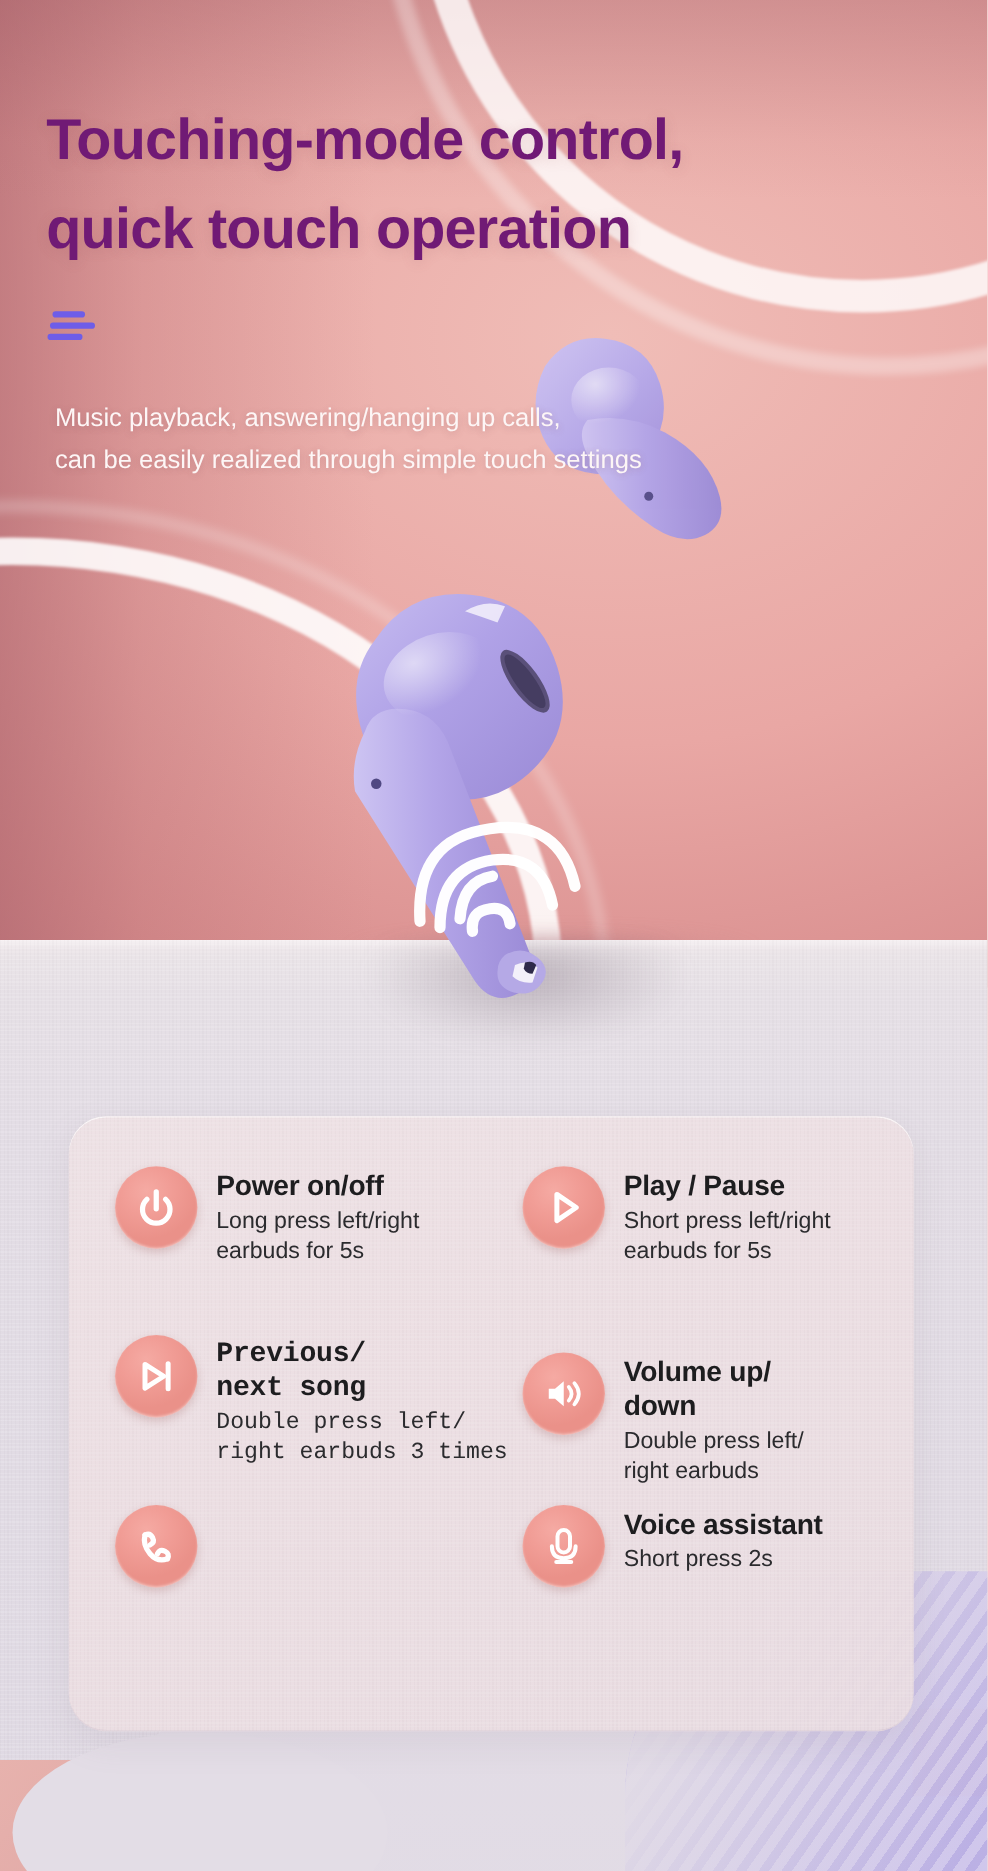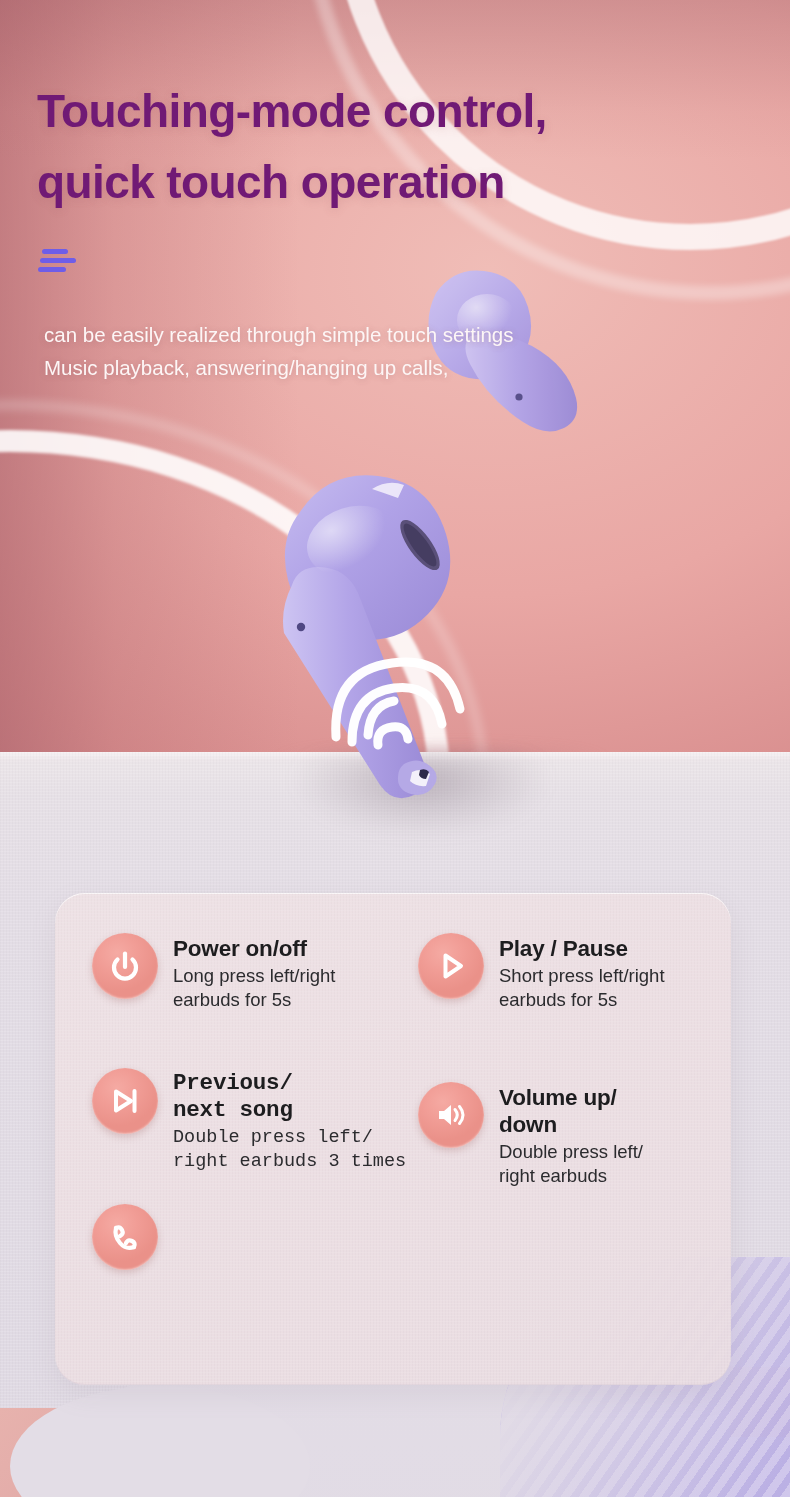--- a/index.html
+++ b/index.html
@@ -333,22 +333,22 @@
     <span class="l2">quick touch operation</span>
   </div>
 
   <div class="accent-bars">
     <span></span>
     <span></span>
     <span></span>
   </div>
 
   <div class="subhead">
+    <span class="sl">Music playback, answering/hanging up calls,</span>
     <span class="sl">can be easily realized through simple touch settings</span>
-    <span class="sl">Music playback, answering/hanging up calls,</span>
   </div>
 
   <div class="feature-card">
     <div class="feature-card-tex"></div>
 
     <div class="f-item" id="f0">
       <div class="f-icon">
         <svg width="40" height="40" viewBox="0 0 40 40">
           <path d="M12.5 13.5 a11 11 0 1 0 15 0" fill="none" stroke="#fff" stroke-width="4.2" stroke-linecap="round"></path>
           <line x1="20" y1="7.5" x2="20" y2="21" stroke="#fff" stroke-width="4.2" stroke-linecap="round"></line>
@@ -410,16 +410,29 @@
         <svg width="40" height="40" viewBox="0 0 40 40">
           <path d="M11 11 q-2 8 4 15 q6 7 14 4" fill="none" stroke="#fff" stroke-width="4.2" stroke-linecap="round"></path>
           <path d="M11 11 q4 -2 6 2 q2 4 -2 6" fill="none" stroke="#fff" stroke-width="4.2" stroke-linecap="round"></path>
           <path d="M29 30 q2 -4 -2 -6 q-4 -2 -6 2" fill="none" stroke="#fff" stroke-width="4.2" stroke-linecap="round"></path>
         </svg>
       </div>
       <div class="f-text">
       </div>
     </div>
 
+    <div class="f-item" id="f5">
+      <div class="f-icon">
+        <svg width="40" height="40" viewBox="0 0 40 40">
+          <rect x="15" y="7" width="10" height="18" rx="5" fill="none" stroke="#fff" stroke-width="3.2"></rect>
+          <path d="M10.5 20 q0 9.5 9.5 9.5 q9.5 0 9.5 -9.5" fill="none" stroke="#fff" stroke-width="3.2" stroke-linecap="round"></path>
+          <line x1="14" y1="32.5" x2="26" y2="32.5" stroke="#fff" stroke-width="3.2" stroke-linecap="round"></line>
+        </svg>
+      </div>
+      <div class="f-text">
+        <div class="f-title">Voice assistant</div>
+        <div class="f-desc">Short press 2s</div>
+      </div>
+    </div>
 
   </div>
 
 </div>
 
 </body></html>

